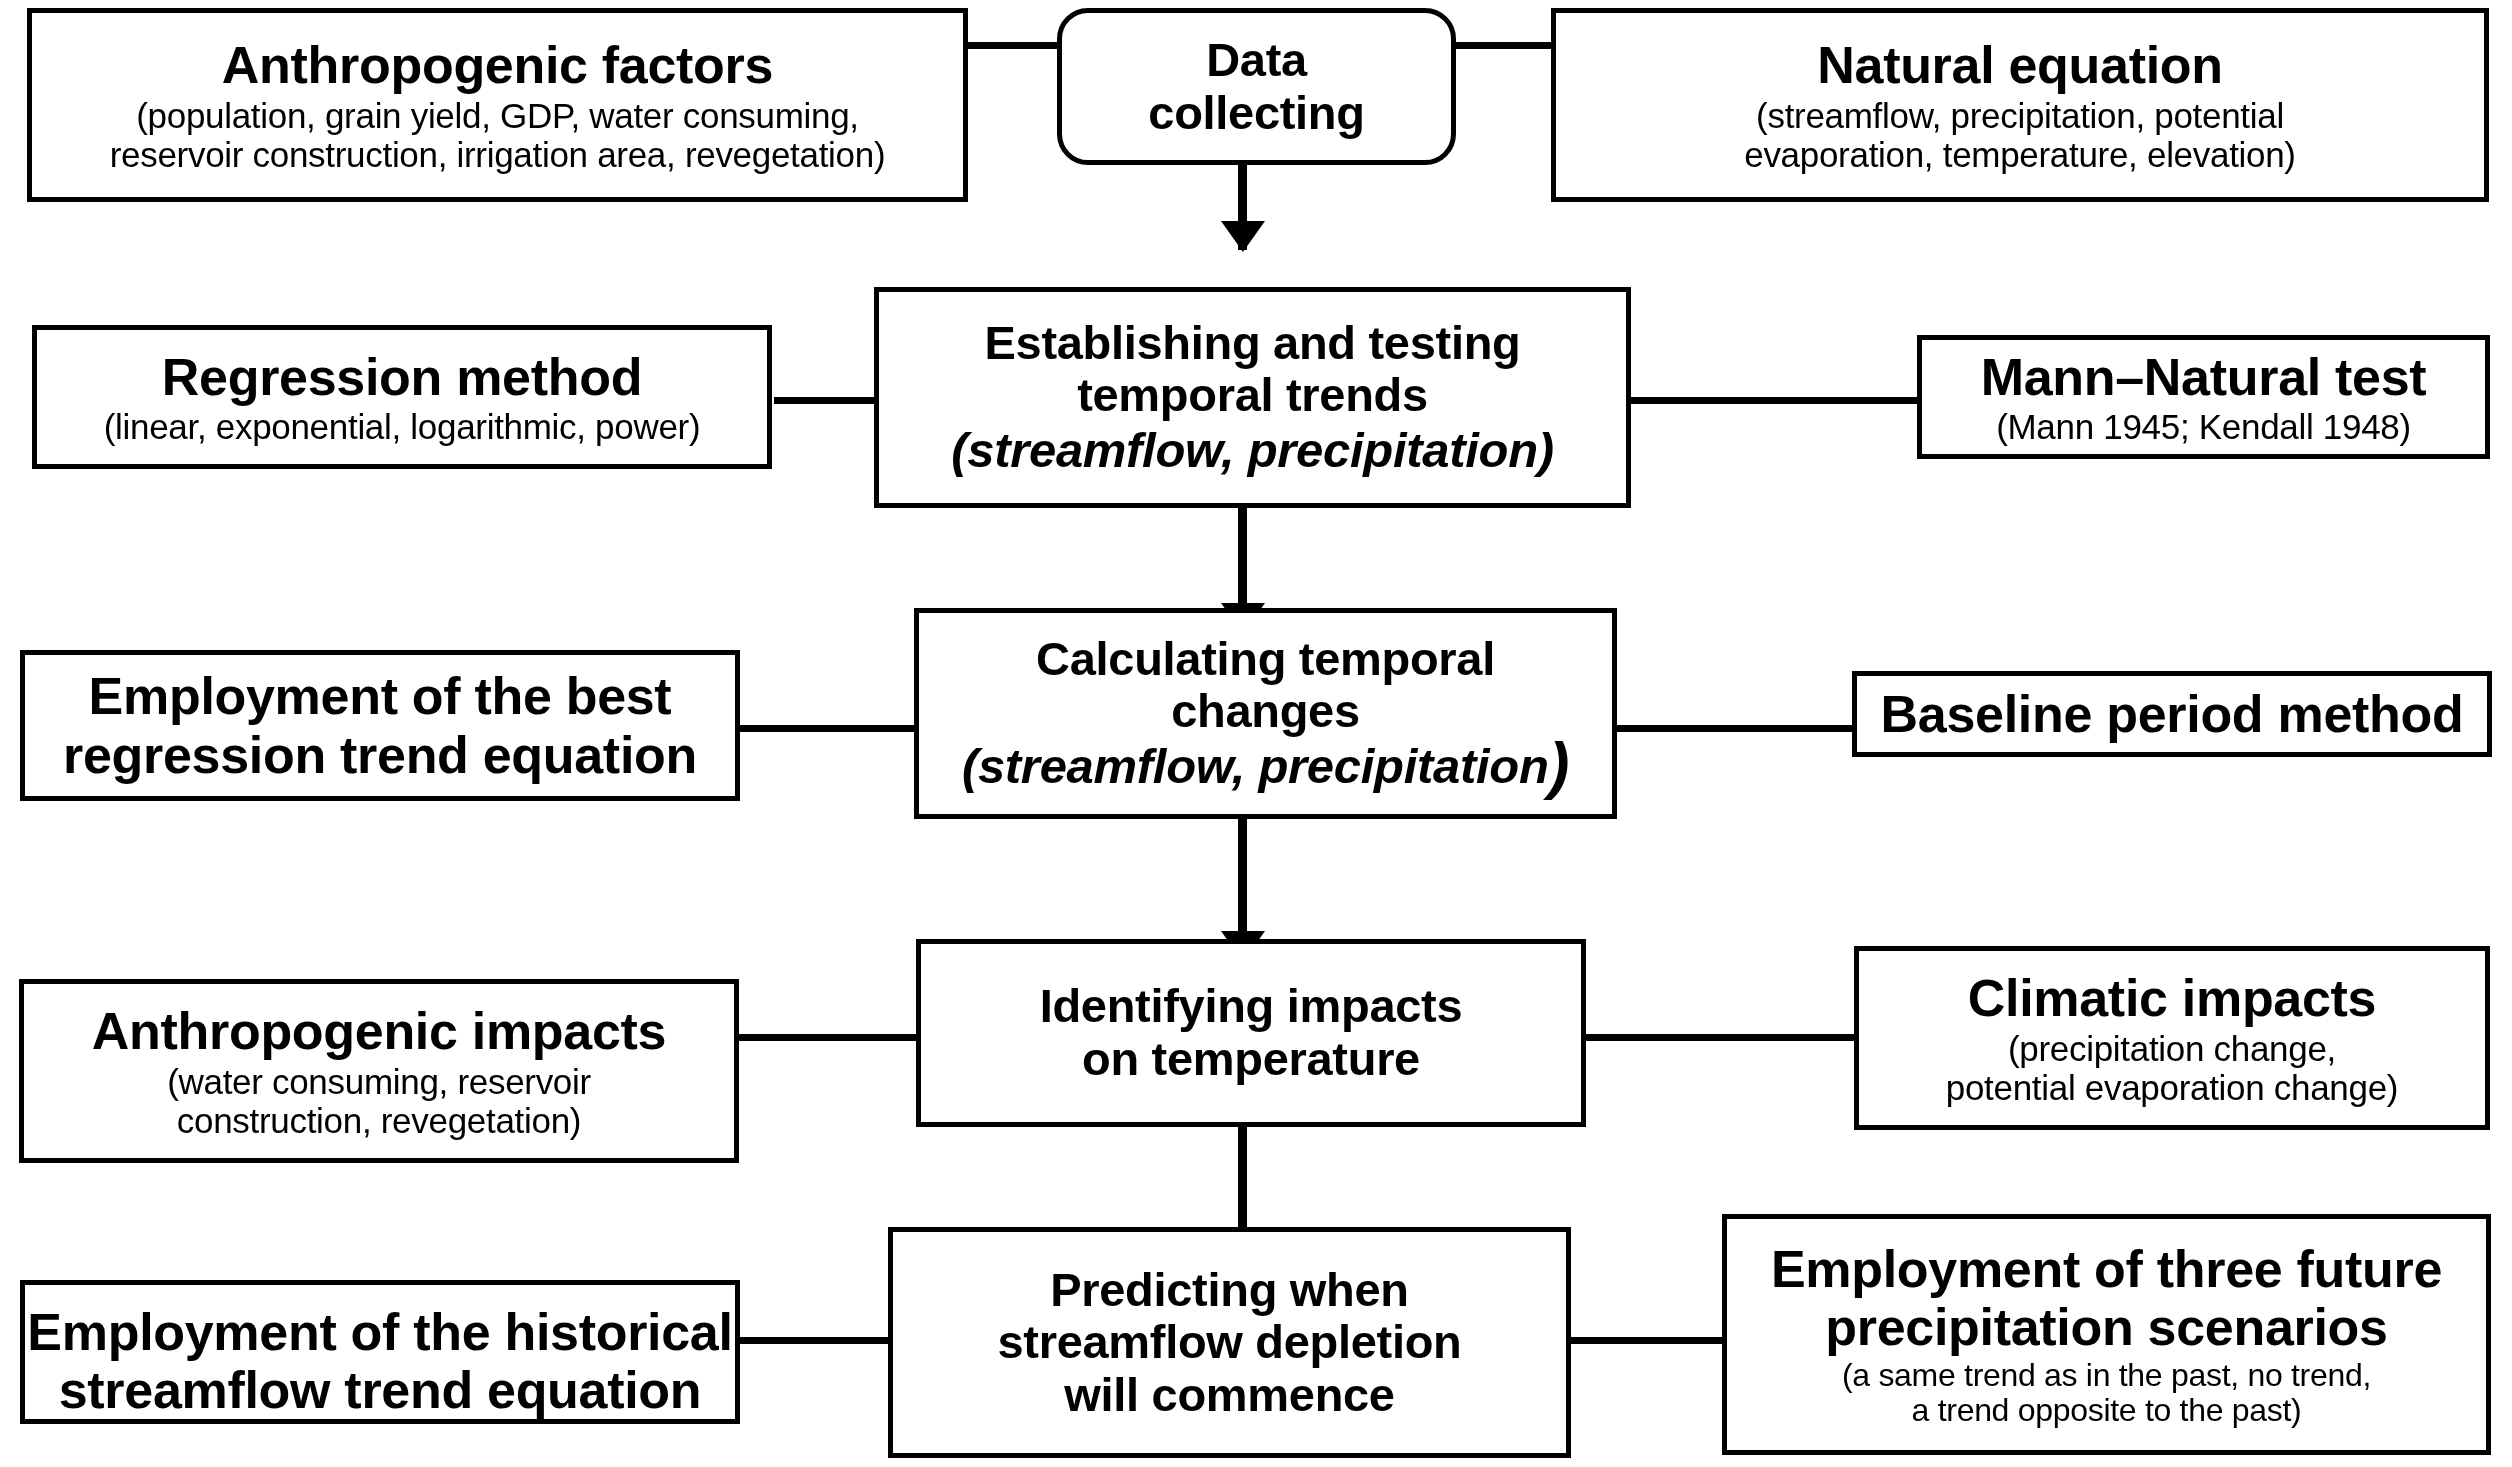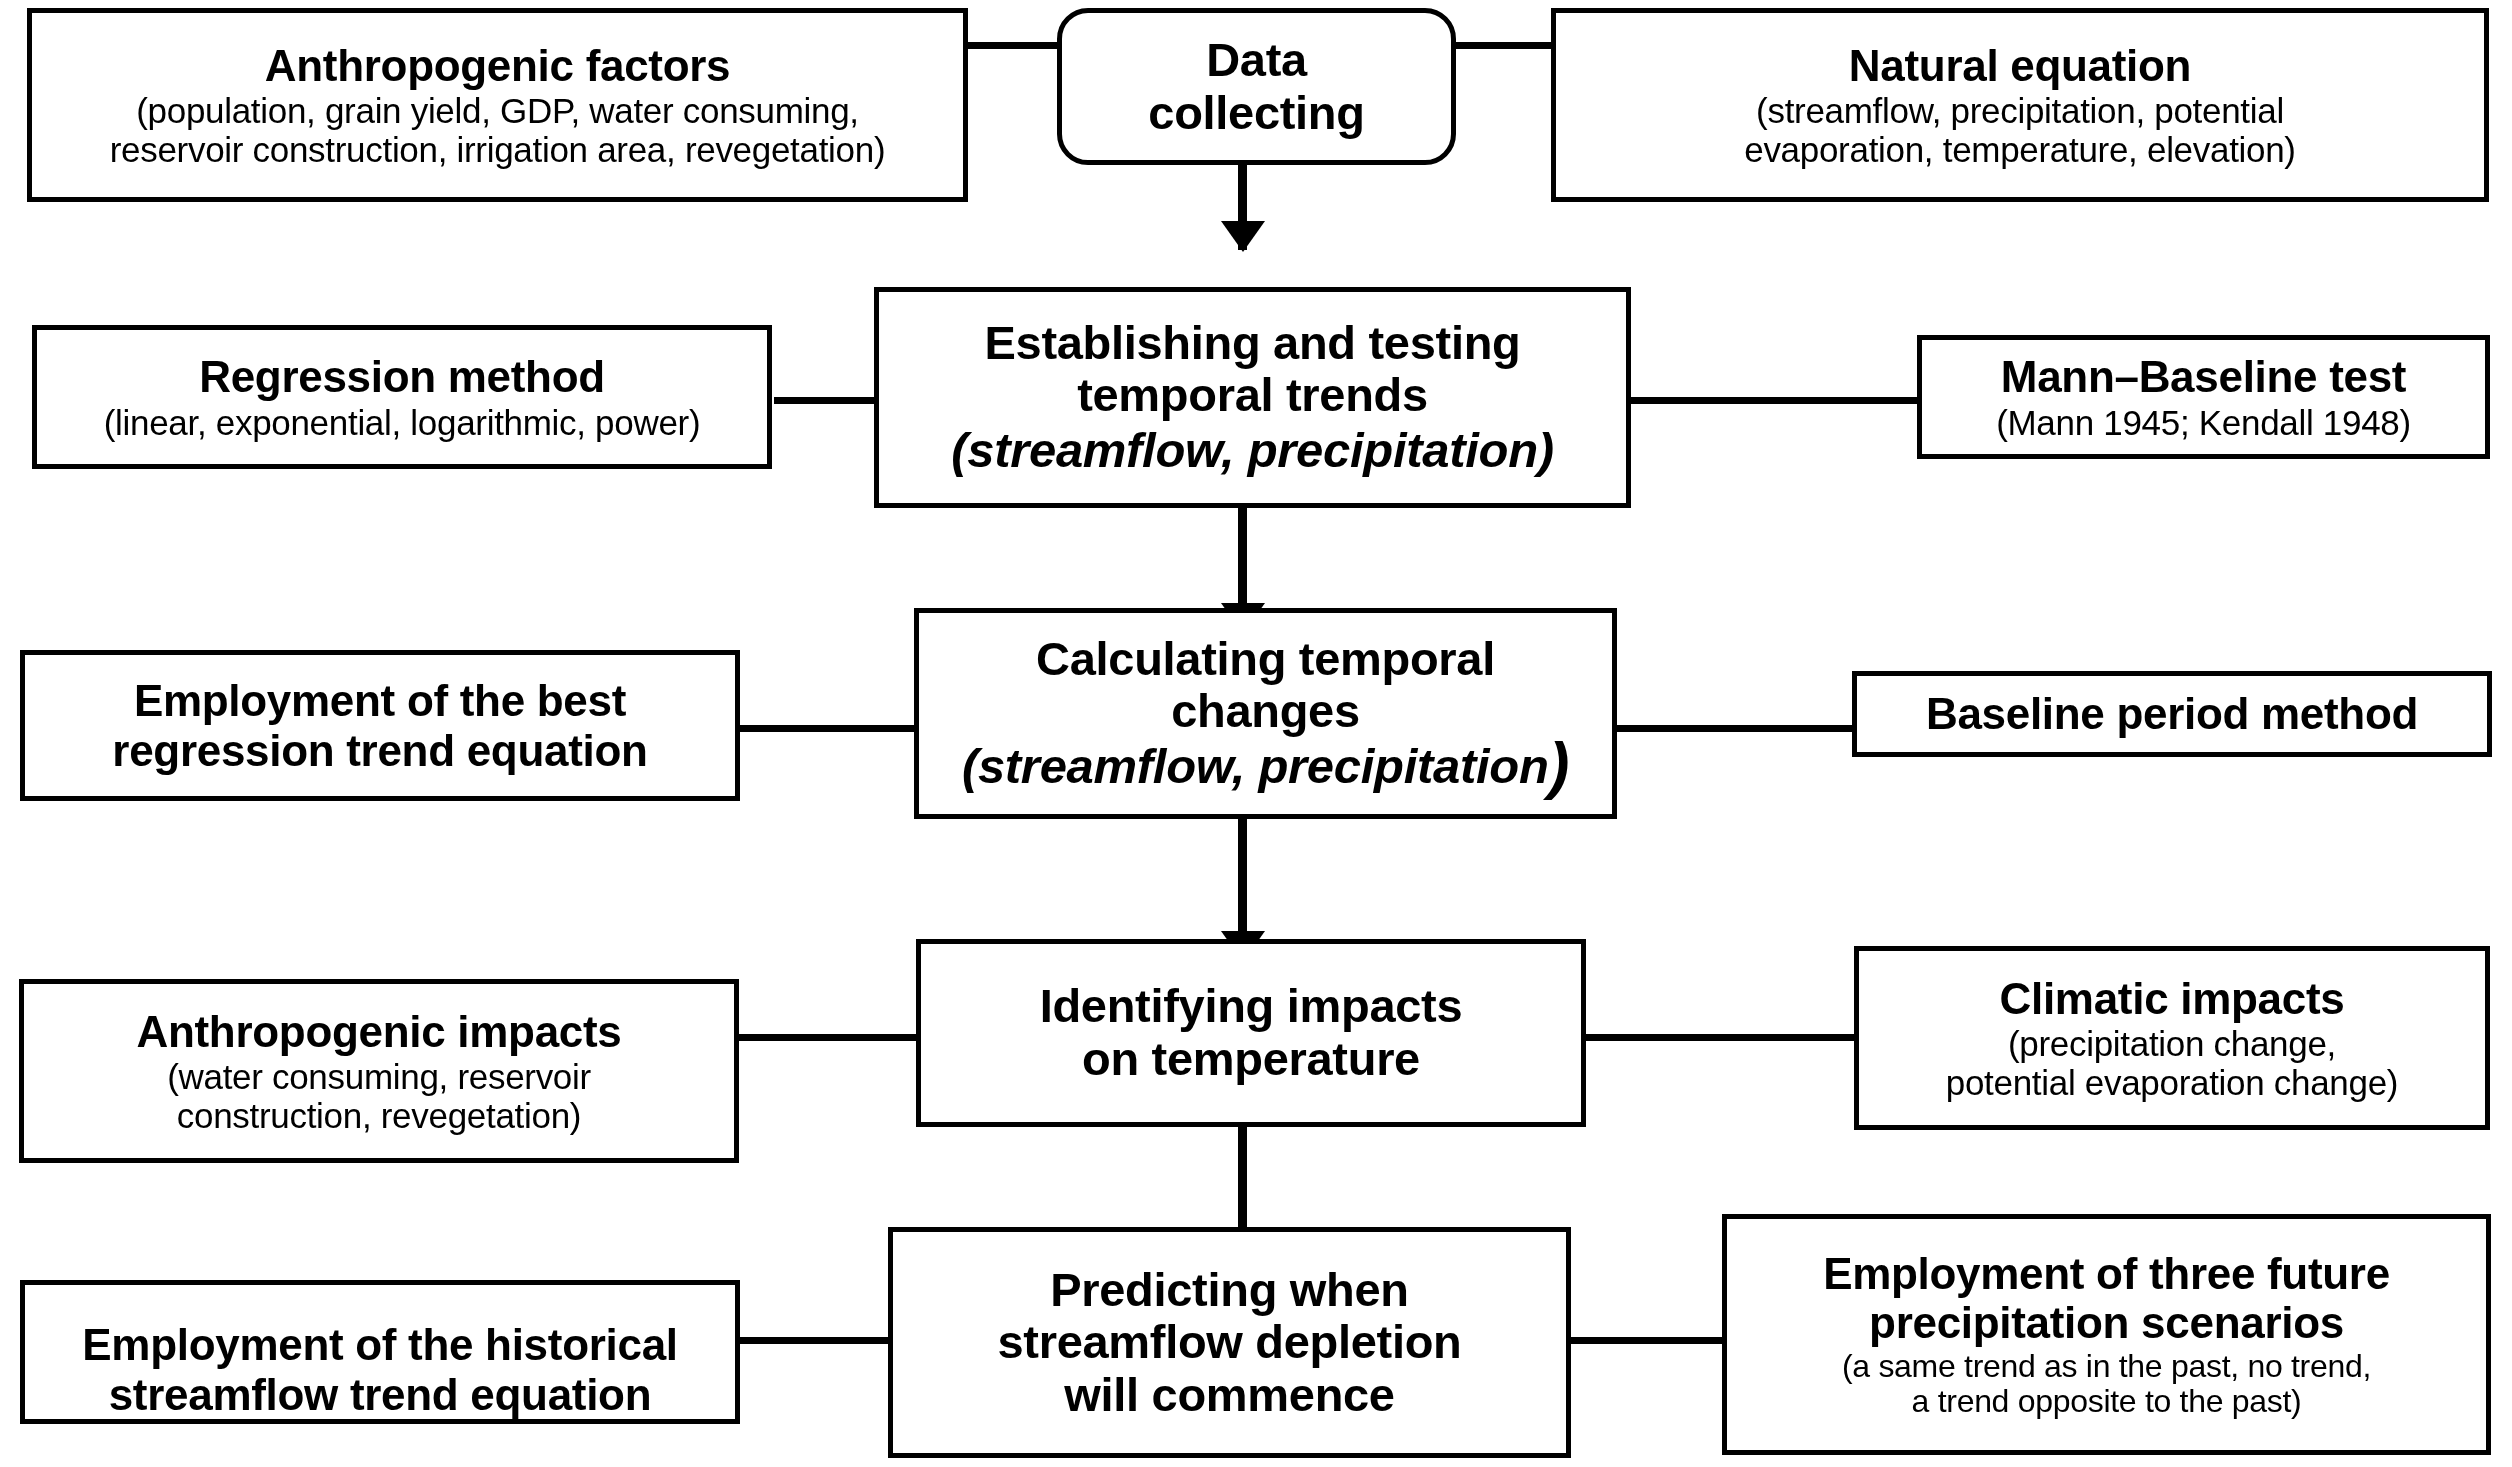--- a/index.html
+++ b/index.html
@@ -57,21 +57,21 @@
     letter-spacing: -0.3px;
     white-space: pre-line;
   }
   .box .sub {
     font-weight: normal;
     font-size: 36px;
     letter-spacing: -0.3px;
     white-space: pre-line;
     margin-top: 1.3px;
   }
-  .box.side .title { font-size: 44px; }
+  .box.side .title { font-size: 52px; }
   .box.side .sub   { font-size: 35px; }
 
   .box.main .title { font-size: 47px; font-weight: bold; }
   .box.main .sub   { font-size: 49px; font-weight: bold; font-style: italic; }
 
   .box.small-sub .sub { font-size: 32px; }
 
   .bigparen { font-size: 1.28em; line-height: 0.6; vertical-align: -0.06em; }
 </style>
 </head>
@@ -128,21 +128,21 @@
     <div class="sub">(linear, exponential, logarithmic, power)</div>
   </div>
 
   <div class="box main" style="left:874px; top:287px; width:757px; height:221px;">
     <div class="title">Establishing and testing
 temporal trends</div>
     <div class="sub">(streamflow, precipitation)</div>
   </div>
 
   <div class="box side" style="left:1917px; top:335px; width:573px; height:124px;">
-    <div class="title">Mann–Baseline test</div>
+    <div class="title">Mann–Natural test</div>
     <div class="sub">(Mann 1945; Kendall 1948)</div>
   </div>
 
   <div class="box side" style="left:20px; top:650px; width:720px; height:151px;">
     <div class="title">Employment of the best
 regression trend equation</div>
   </div>
 
   <div class="box main" style="left:914px; top:608px; width:703px; height:211px;">
     <div class="title">Calculating temporal

